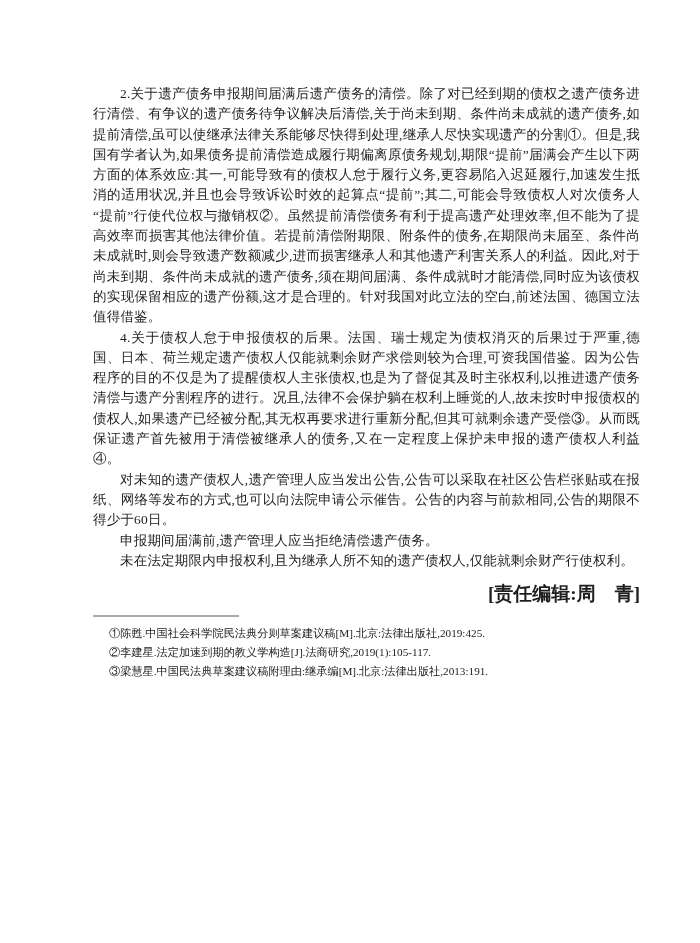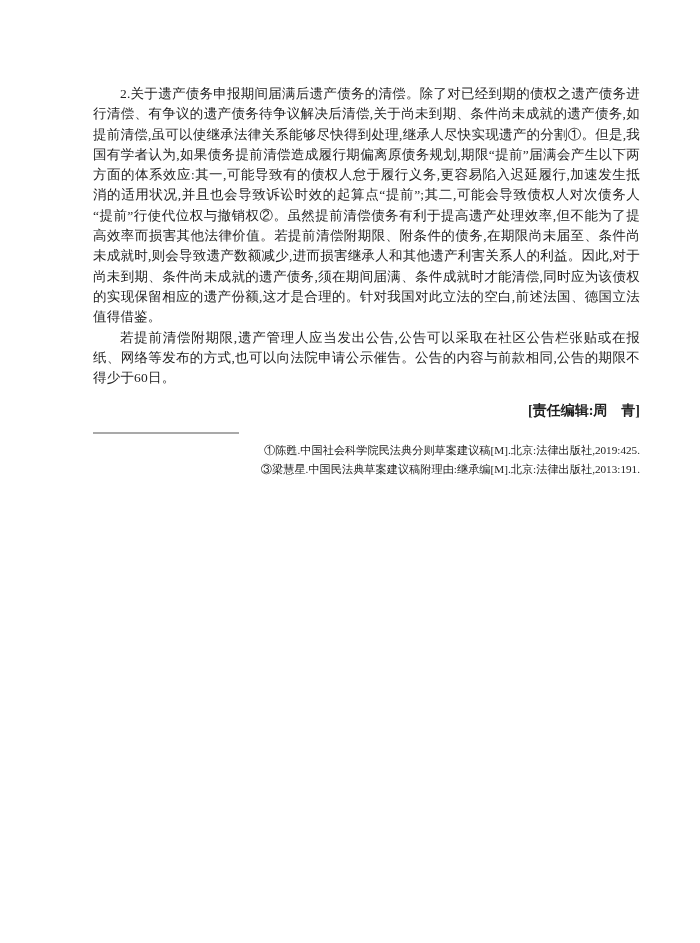--- a/index.html
+++ b/index.html
@@ -26,66 +26,70 @@
   .body-text p.para {
     margin: 0;
     font-size: 13.5px;
     line-height: 20.3px;
     text-align: justify;
     text-indent: 2em;
     letter-spacing: 0.2px;
   }
   .editor-line {
     margin-top: 14px;
-    font-size: 14px;
+    font-size: 19px;
     font-weight: bold;
     text-align: right;
     line-height: 18px;
   }
   .footnote-divider {
     margin-top: 12px;
     width: 146px;
     height: 0;
     border-top: 2px solid #a9a9a9;
   }
   .footnotes {
     margin-top: 7px;
   }
   .footnotes p.footnote {
     margin: 0 0 0 16px;
     font-size: 11.2px;
     line-height: 19px;
-    text-align: right;
+    text-align: left;
     color: #222222;
   }
   .page-number {
     position: absolute;
     left: 602px;
     top: 836px;
     font-size: 14px;
     color: #a21caf;
   }
 </style>
 </head>
 <body>
 
 <div class="page">
   <div class="content">
 
     <div class="body-text">
       <p class="para">2.关于遗产债务申报期间届满后遗产债务的清偿。除了对已经到期的债权之遗产债务进行清偿、有争议的遗产债务待争议解决后清偿,关于尚未到期、条件尚未成就的遗产债务,如提前清偿,虽可以使继承法律关系能够尽快得到处理,继承人尽快实现遗产的分割①。但是,我国有学者认为,如果债务提前清偿造成履行期偏离原债务规划,期限“提前”届满会产生以下两方面的体系效应:其一,可能导致有的债权人怠于履行义务,更容易陷入迟延履行,加速发生抵消的适用状况,并且也会导致诉讼时效的起算点“提前”;其二,可能会导致债权人对次债务人“提前”行使代位权与撤销权②。虽然提前清偿债务有利于提高遗产处理效率,但不能为了提高效率而损害其他法律价值。若提前清偿附期限、附条件的债务,在期限尚未届至、条件尚未成就时,则会导致遗产数额减少,进而损害继承人和其他遗产利害关系人的利益。因此,对于尚未到期、条件尚未成就的遗产债务,须在期间届满、条件成就时才能清偿,同时应为该债权的实现保留相应的遗产份额,这才是合理的。针对我国对此立法的空白,前述法国、德国立法值得借鉴。</p>
-      <p class="para">若提前清偿附期限,遗产管理人应当发出公告,公告可以采取在社区公告栏张贴或在报纸、网络等发布的方式,也可以向法院申请公示催告。公告的内容与前款相同,公告的期限不得少于60日。</p>
+      <p class="para">4.关于债权人怠于申报债权的后果。法国、瑞士规定为债权消灭的后果过于严重,德国、日本、荷兰规定遗产债权人仅能就剩余财产求偿则较为合理,可资我国借鉴。因为公告程序的目的不仅是为了提醒债权人主张债权,也是为了督促其及时主张权利,以推进遗产债务清偿与遗产分割程序的进行。况且,法律不会保护躺在权利上睡觉的人,故未按时申报债权的债权人,如果遗产已经被分配,其无权再要求进行重新分配,但其可就剩余遗产受偿③。从而既保证遗产首先被用于清偿被继承人的债务,又在一定程度上保护未申报的遗产债权人利益④。</p>
+      <p class="para">对未知的遗产债权人,遗产管理人应当发出公告,公告可以采取在社区公告栏张贴或在报纸、网络等发布的方式,也可以向法院申请公示催告。公告的内容与前款相同,公告的期限不得少于60日。</p>
+      <p class="para">申报期间届满前,遗产管理人应当拒绝清偿遗产债务。</p>
+      <p class="para">未在法定期限内申报权利,且为继承人所不知的遗产债权人,仅能就剩余财产行使权利。</p>
     </div>
 
     <div class="editor-line">[责任编辑:周　青]</div>
 
     <div class="footnote-divider"></div>
 
     <div class="footnotes">
       <p class="footnote">①陈甦.中国社会科学院民法典分则草案建议稿[M].北京:法律出版社,2019:425.</p>
+      <p class="footnote">②李建星.法定加速到期的教义学构造[J].法商研究,2019(1):105-117.</p>
       <p class="footnote">③梁慧星.中国民法典草案建议稿附理由:继承编[M].北京:法律出版社,2013:191.</p>
 
     </div>
 
   </div>
 
   <div class="page-number">89</div>
 </div>
 
 </body></html>

